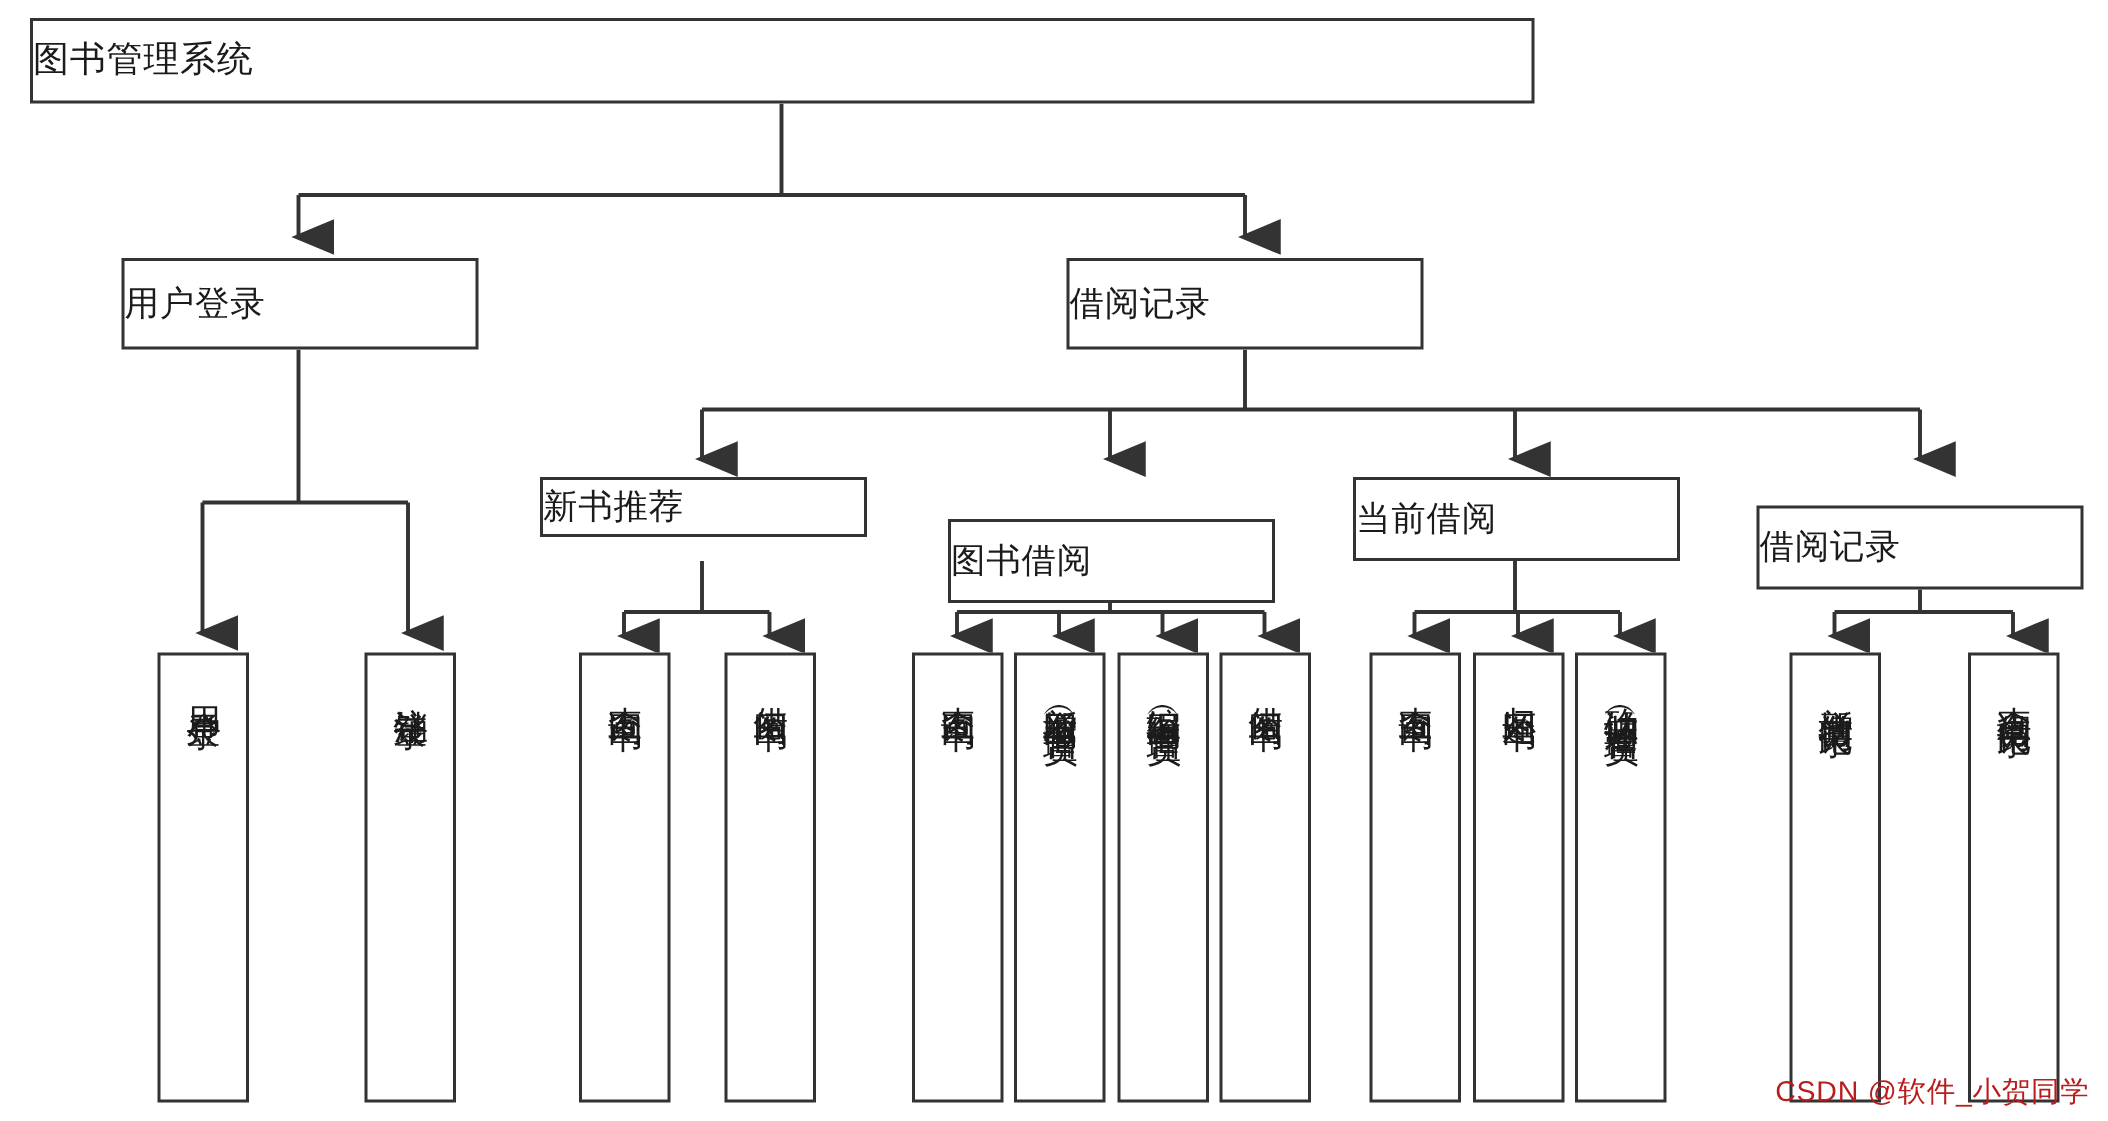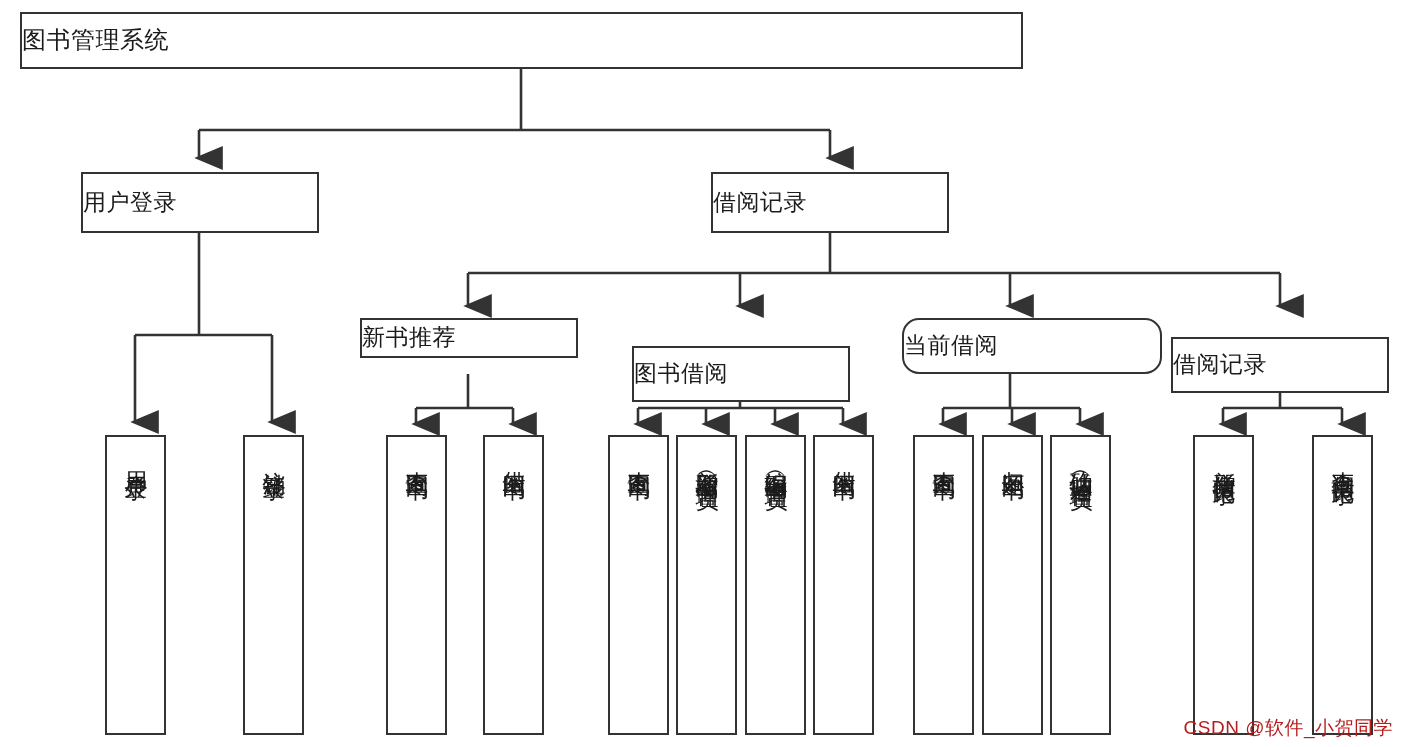--- a/index.html
+++ b/index.html
@@ -135,21 +135,21 @@
   <div class="node h" style="left:711px; top:172px; width:238px; height:61px;">
     <span class="lbl">借阅记录</span>
   </div>
 
   <div class="node h" style="left:360px; top:318px; width:218px; height:40px;">
     <span class="lbl">新书推荐</span>
   </div>
   <div class="node h" style="left:632px; top:318px; width:218px; height:56px;margin-top:28px;">
     <span class="lbl">图书借阅</span>
   </div>
-  <div class="node h" style="left:902px; top:318px; width:260px; height:56px;border-radius:17px;">
+  <div class="node h" style="left:902px; top:318px; width:218px; height:56px;">
     <span class="lbl">当前借阅</span>
   </div>
   <div class="node h" style="left:1171px; top:318px; width:218px; height:56px;margin-top:19px;">
     <span class="lbl">借阅记录</span>
   </div>
 
   <div class="node v" style="left:105px; top:435px; width:61px; height:300px;">
     <span class="lbl">用户登录</span>
   </div>
   <div class="node v" style="left:243px; top:435px; width:61px; height:300px;">

